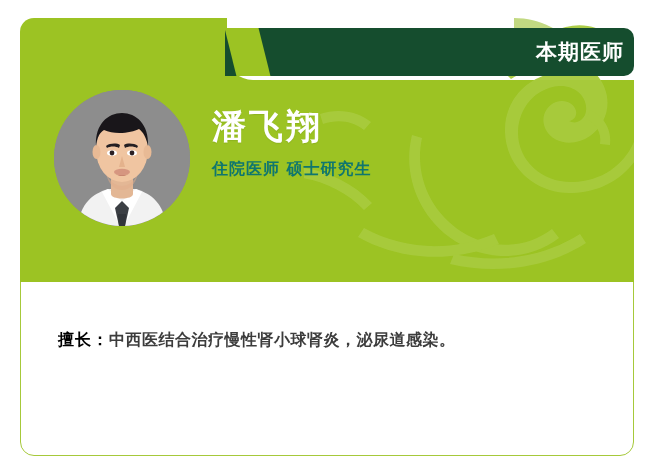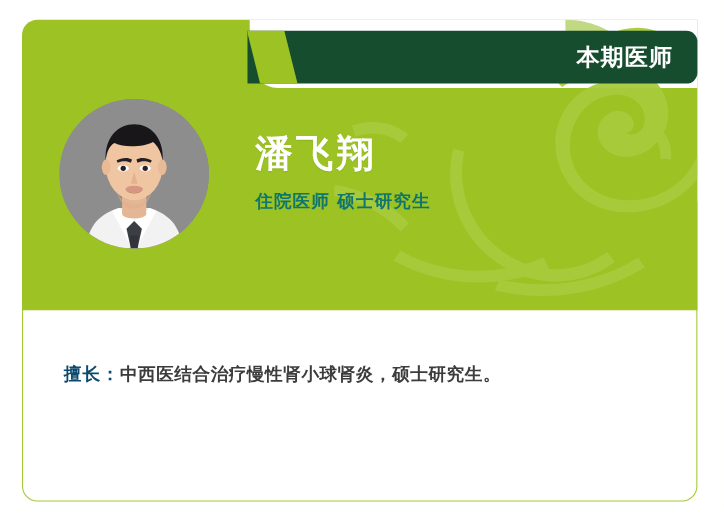--- a/index.html
+++ b/index.html
@@ -40,58 +40,58 @@
     border-radius:0 10px 10px 0;
     overflow:hidden;
   }
   .dark-banner .slant{
     position:absolute;left:-1px;top:-2px;width:34px;height:52px;
     background:#9cc323;
     transform:skewX(14deg);
     transform-origin:top left;
   }
   .badge-text{
-    position:absolute;right:22px;top:50%;transform:translateY(-50%);
+    position:absolute;right:10px;top:50%;transform:translateY(-50%);
     color:#ffffff;font-size:21px;font-weight:bold;letter-spacing:1px;
     white-space:nowrap;
     font-family:"DejaVu Sans","Liberation Sans",sans-serif;
   }
 
   
   .deco{position:absolute;right:0;top:0;width:330px;height:264px;pointer-events:none;}
 
   
   .portrait{
     position:absolute;left:54px;top:90px;width:136px;height:136px;
     border-radius:50%;overflow:hidden;background:#8a8a8a;
   }
   .portrait svg{display:block;width:136px;height:136px;}
 
   
-  .name-block{position:absolute;left:232px;top:108px;margin-top:14px;}
+  .name-block{position:absolute;left:212px;top:108px;}
   .doctor-name{
     color:#ffffff;font-size:34px;font-weight:bold;letter-spacing:3px;
     line-height:1.1;white-space:nowrap;
     font-family:"DejaVu Sans","Liberation Sans",sans-serif;
     text-shadow:0 1px 1px rgba(80,110,10,.18);
   }
   .doctor-title{
     margin-top:14px;
     color:#0f766e;font-size:16px;font-weight:bold;letter-spacing:1px;
     white-space:nowrap;
     font-family:"DejaVu Sans","Liberation Sans",sans-serif;
   }
 
   
   .specialty{
     position:absolute;left:58px;top:330px;
     font-size:16px;font-weight:bold;white-space:nowrap;
     font-family:"DejaVu Sans","Liberation Sans",sans-serif;
   }
-  .specialty .label{color:#0c4a6e;letter-spacing:1px;}
+  .specialty .label{color:#000000;letter-spacing:1px;}
   .specialty .body{color:#3c3c3c;letter-spacing:.5px;}
 </style>
 </head>
 <body>
 
 <div id="card">
 
   <div class="white-panel"></div>
 
   <div class="green-body">
@@ -155,16 +155,16 @@
       <path d="M52 84c4 8 10 12 16 12s12-4 16-12c-3 11-9 16-16 16s-13-5-16-16z" fill="#e2ae8c" opacity=".5"></path>
     </svg>
   </div>
 
   <div class="name-block">
     <div class="doctor-name">潘飞翔</div>
     <div class="doctor-title">住院医师 硕士研究生</div>
   </div>
 
   <div class="specialty">
-    <span class="label">擅长</span><span class="label">：</span><span class="body">中西医结合治疗慢性肾小球肾炎，硕士研究生。</span>
+    <span class="label">擅长</span><span class="label">：</span><span class="body">中西医结合治疗慢性肾小球肾炎，泌尿道感染。</span>
   </div>
 
 </div>
 
 </body></html>

